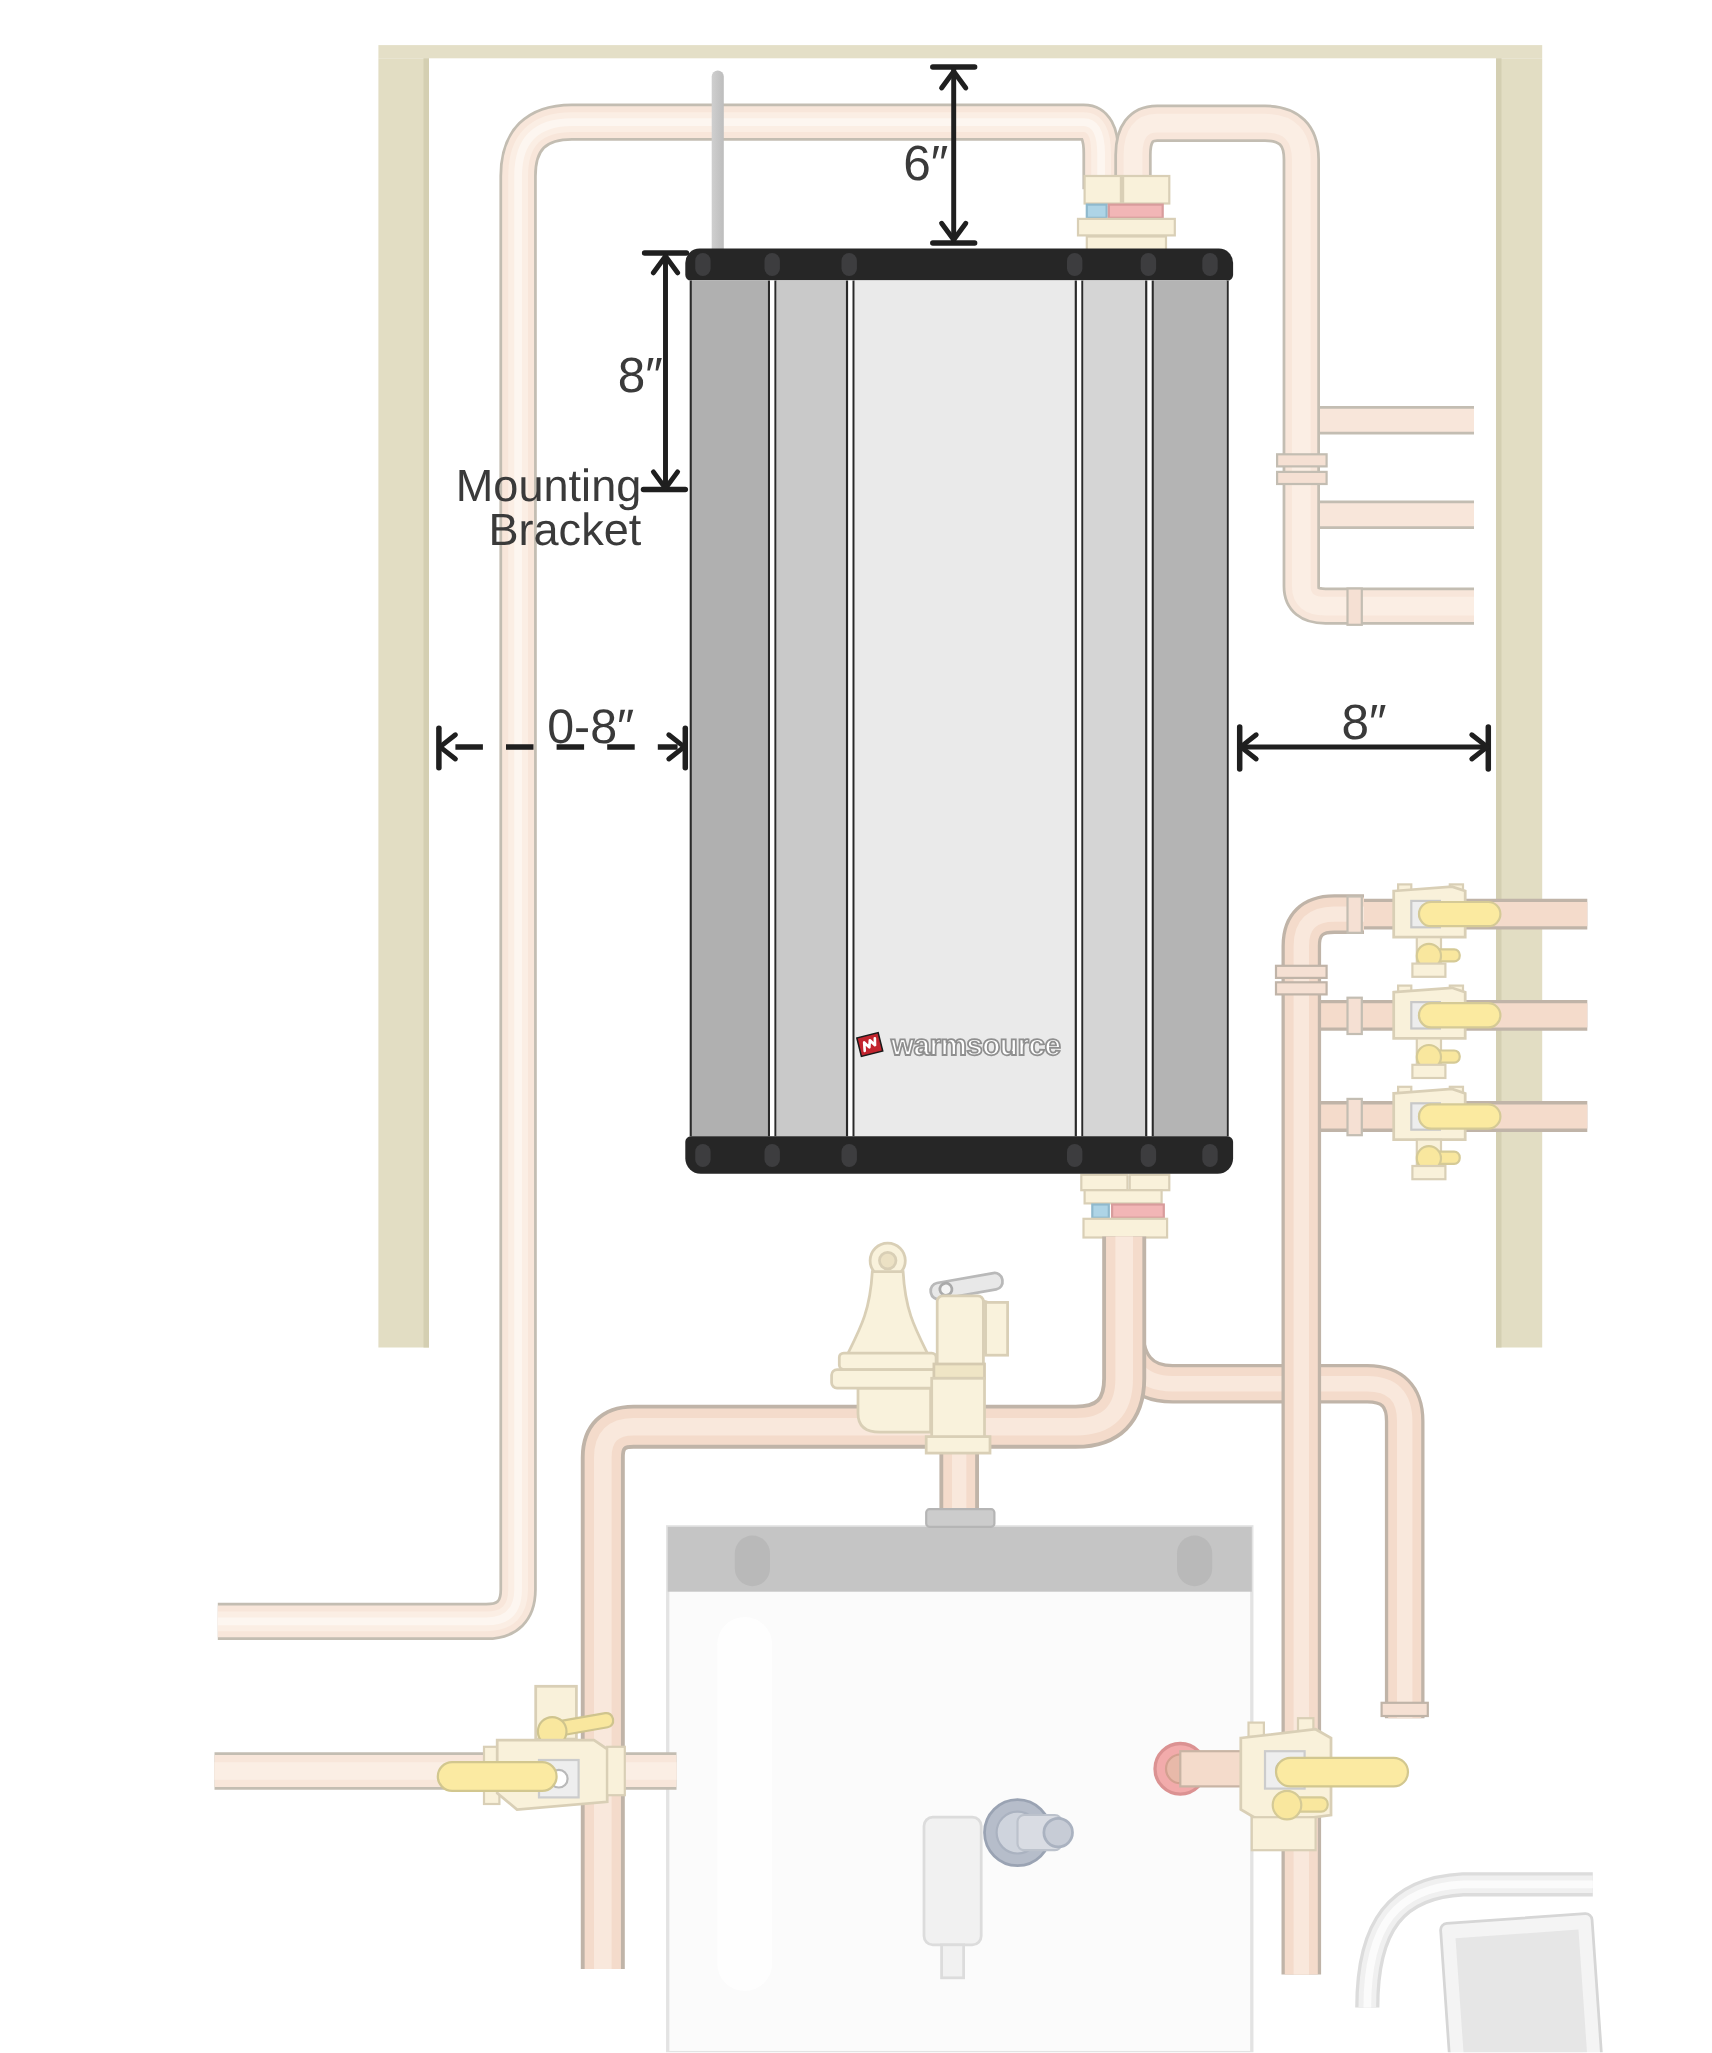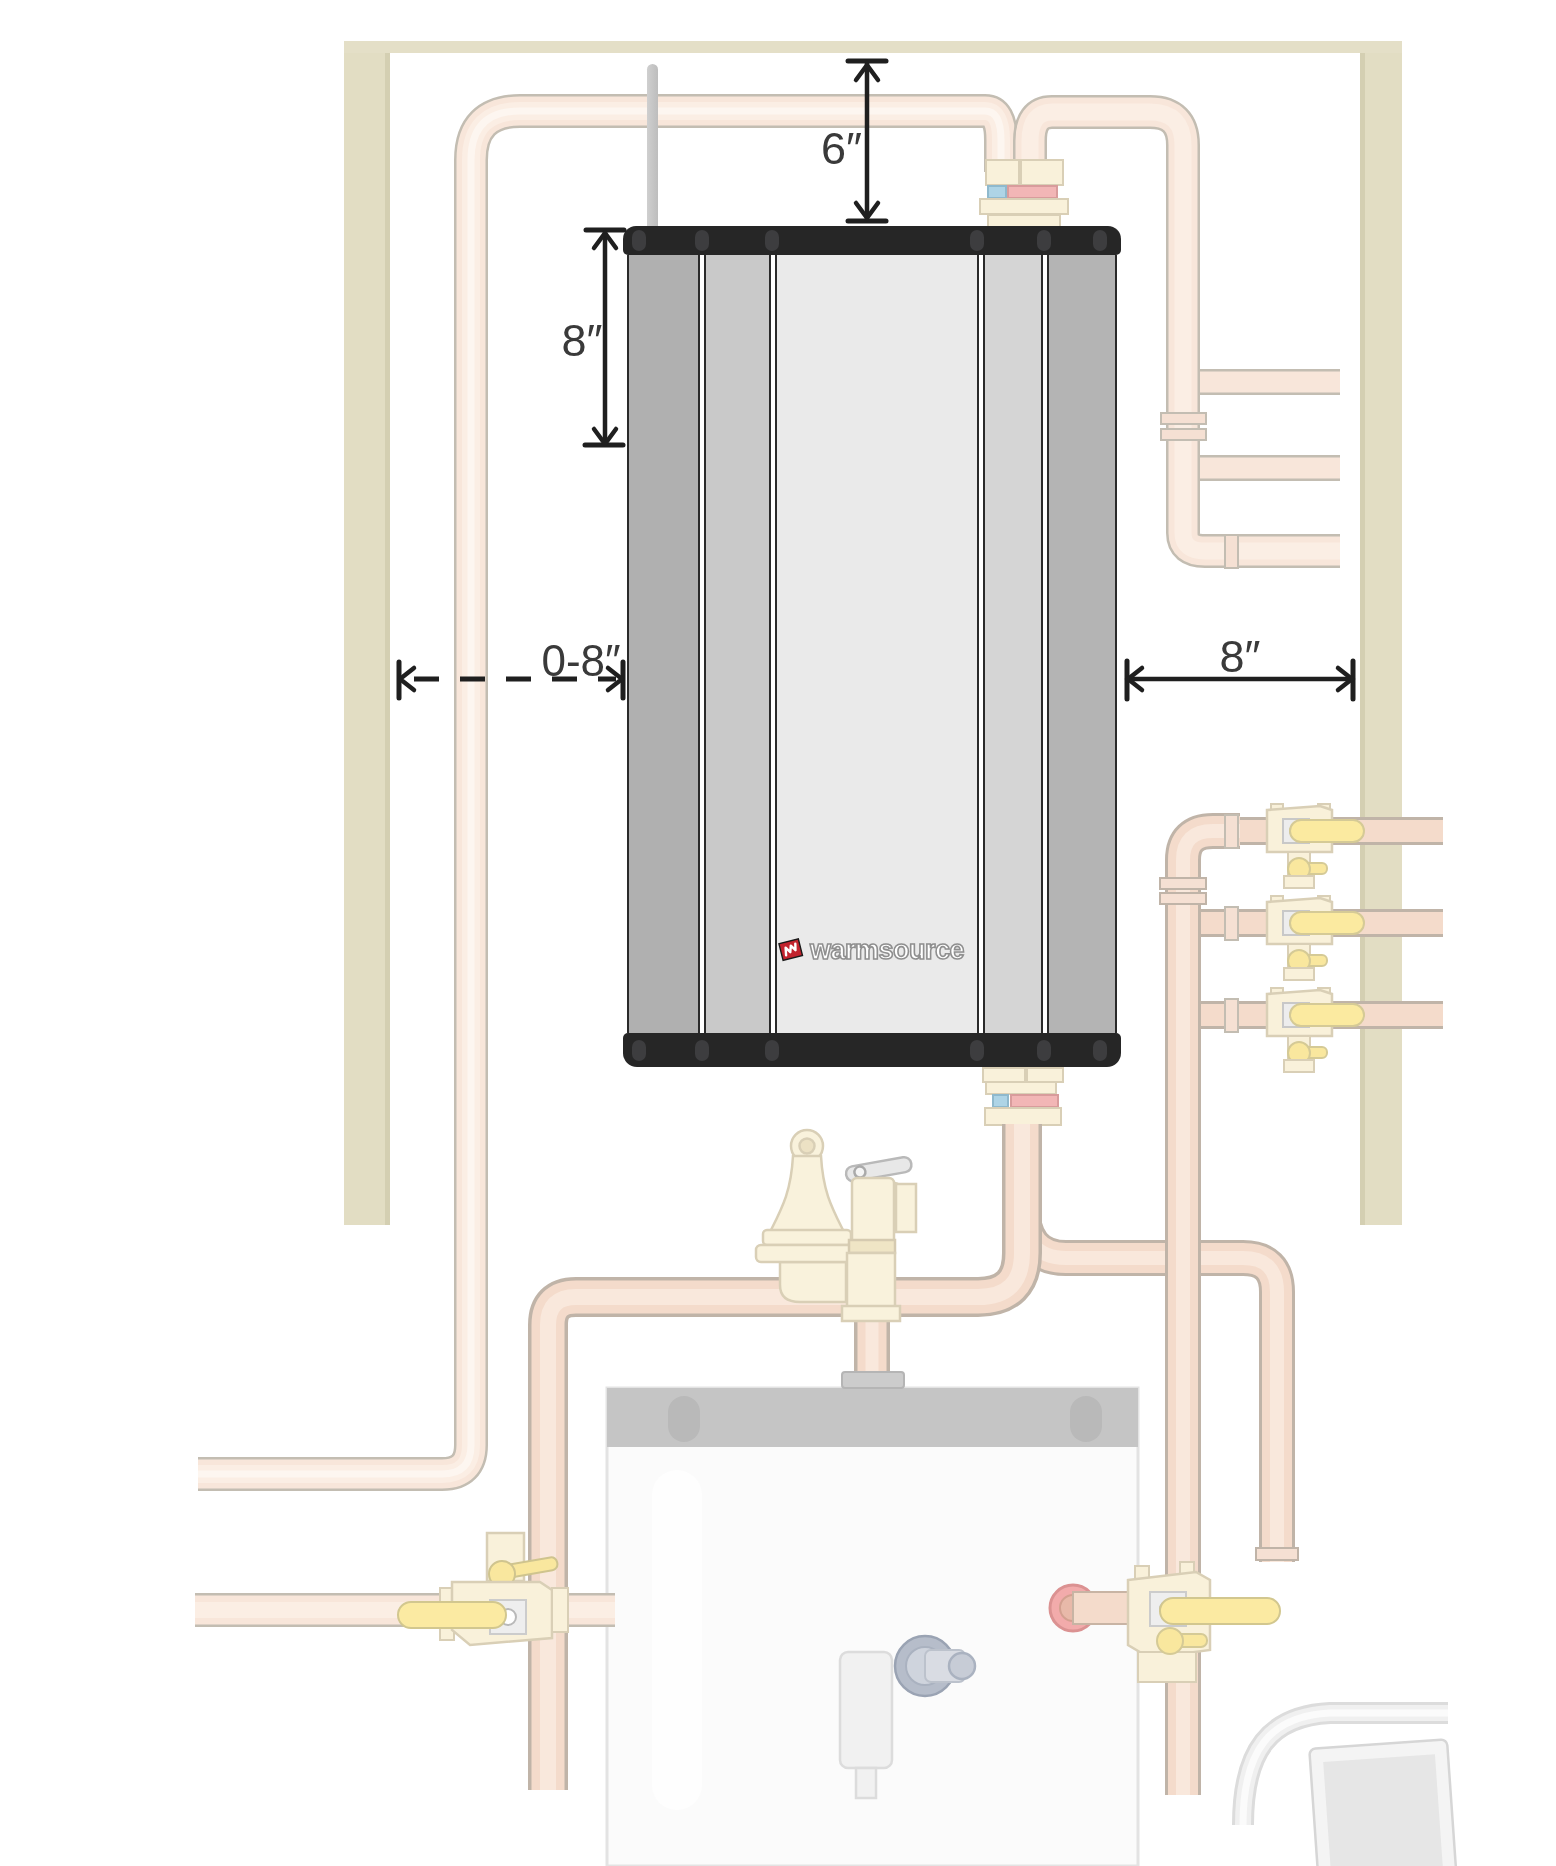--- a/index.html
+++ b/index.html
@@ -339,18 +339,22 @@
       <path d="M 1127 679 H 1353" stroke-width="4.5"></path>
       <path d="M 1142 668 L 1128 679 L 1142 690" stroke-width="4.5"></path>
       <path d="M 1338 668 L 1352 679 L 1338 690" stroke-width="4.5"></path>
     </g>
   </svg>
 
   <div class="dim-label dim-right" style="left:742px;top:123px;width:120px;font-size:45px;line-height:52px;">6″</div>
 
   <div class="dim-label dim-center" style="left:502px;top:316px;width:160px;font-size:45px;line-height:50px;">8″</div>
 
-
-  <div class="dim-label dim-center" style="left:457px;top:638px;width:160px;font-size:44px;line-height:46px;margin-left:44px;">0-8″</div>
+  <div class="dim-label dim-right" style="left:303px;top:421px;width:280px;font-size:41px;line-height:40px;">
+    <div>Mounting</div>
+    <div>Bracket</div>
+  </div>
+
+  <div class="dim-label dim-center" style="left:457px;top:638px;width:160px;font-size:44px;line-height:46px;">0-8″</div>
 
   <div class="dim-label dim-center" style="left:1160px;top:633px;width:160px;font-size:45px;line-height:48px;">8″</div>
 
 </div>
 
 </body></html>

